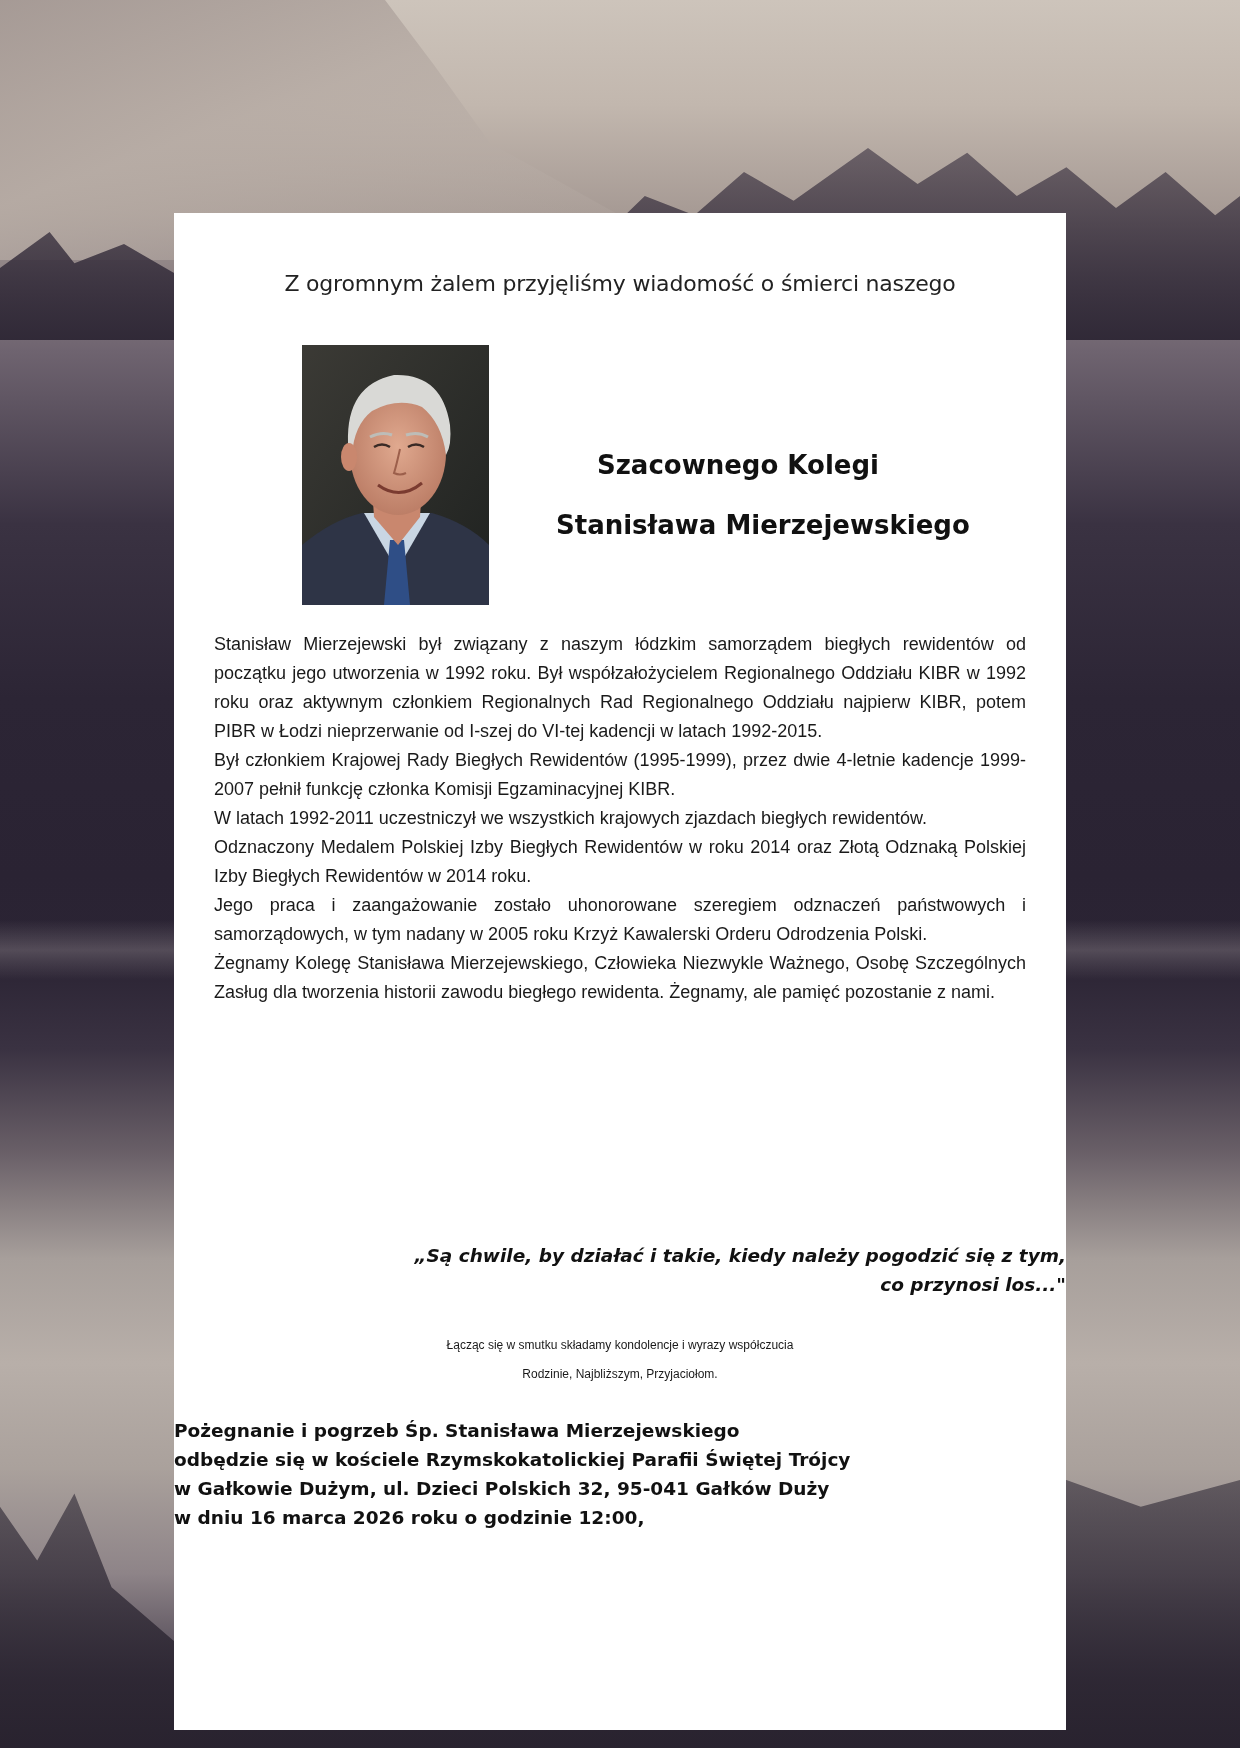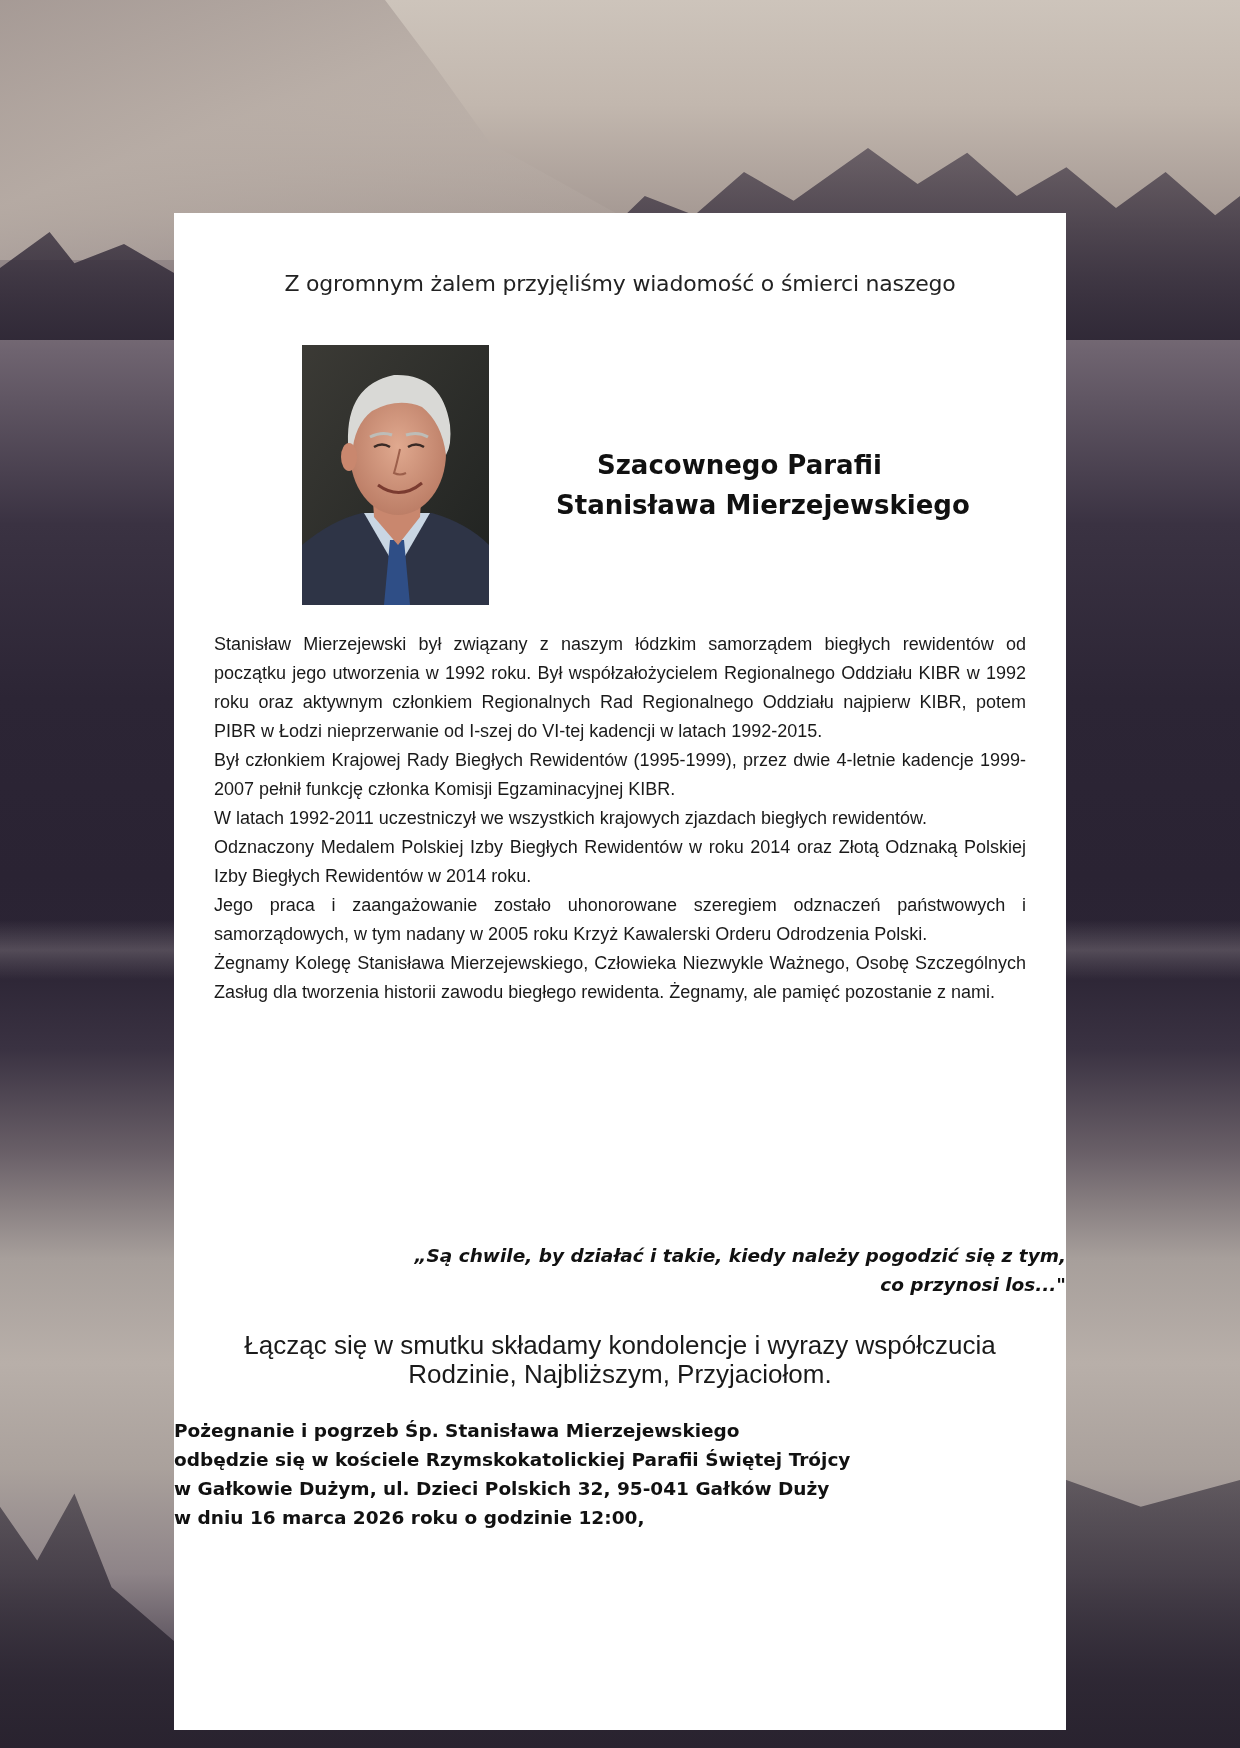--- a/index.html
+++ b/index.html
@@ -112,20 +112,21 @@
       color: #111;
       line-height: 40px;
     }
     .name-line1 {
       display: block;
       padding-left: 93px;
     }
     .name-line2 {
       display: block;
       padding-left: 52px;
+      margin-top: 20px;
     }
     .bio {
       position: absolute;
       left: 40px;
       right: 40px;
       top: 417px;
       font-family: "Liberation Sans", sans-serif;
       font-size: 18px;
       line-height: 29px;
       color: #1a1a1a;
@@ -147,21 +148,21 @@
       color: #111;
       padding-left: 28px;
     }
     .quote span { display: block; }
     .condolences {
       position: absolute;
       left: 0; right: 0;
       top: 1118px;
       text-align: center;
       font-family: "Liberation Sans", sans-serif;
-      font-size: 26px;
+      font-size: 12px;
       line-height: 29px;
       color: #1a1a1a;
     }
     .condolences span { display: block; }
     .funeral {
       position: absolute;
       left: 0; right: 0;
       top: 1203px;
       text-align: left;
       font-family: "DejaVu Sans", sans-serif;
@@ -220,21 +221,21 @@
       <path d="M68 92 Q80 86 90 90" stroke="#bdbdb8" stroke-width="3" fill="none"></path>
       <path d="M104 90 Q116 86 126 92" stroke="#bdbdb8" stroke-width="3" fill="none"></path>
 
       <path d="M98 104 Q94 122 92 128 Q98 131 104 128" stroke="#9c5f4b" stroke-width="2" fill="none"></path>
 
       <path d="M76 140 Q98 156 120 138" stroke="#7a3b30" stroke-width="3" fill="none"></path>
     </svg>
   </div>
 
   <div class="name-block">
-    <span class="name-line1">Szacownego Parafii</span>
+    <span class="name-line1">Szacownego Kolegi</span>
     <span class="name-line2">Stanisława Mierzejewskiego</span>
   </div>
 
   <div class="bio">
     <p>Stanisław Mierzejewski był związany z naszym łódzkim samorządem biegłych rewidentów od początku jego utworzenia w 1992 roku. Był współzałożycielem Regionalnego Oddziału KIBR w 1992 roku oraz aktywnym członkiem Regionalnych Rad Regionalnego  Oddziału najpierw KIBR, potem PIBR w Łodzi nieprzerwanie od I-szej do VI-tej kadencji w latach 1992-2015.</p>
     <p>Był członkiem Krajowej Rady Biegłych Rewidentów (1995-1999), przez dwie 4-letnie kadencje 1999-2007 pełnił funkcję członka Komisji Egzaminacyjnej KIBR.</p>
     <p>W latach 1992-2011 uczestniczył we wszystkich krajowych zjazdach biegłych rewidentów.</p>
     <p>Odznaczony Medalem Polskiej Izby Biegłych Rewidentów w roku 2014 oraz Złotą Odznaką Polskiej Izby Biegłych Rewidentów w 2014 roku.</p>
     <p>Jego praca i zaangażowanie zostało uhonorowane szeregiem odznaczeń państwowych i samorządowych, w tym nadany w 2005 roku Krzyż Kawalerski Orderu Odrodzenia Polski.</p>
     <p>Żegnamy Kolegę Stanisława Mierzejewskiego, Człowieka Niezwykle Ważnego, Osobę Szczególnych Zasług dla tworzenia historii zawodu biegłego rewidenta. Żegnamy, ale pamięć pozostanie z nami.</p>

